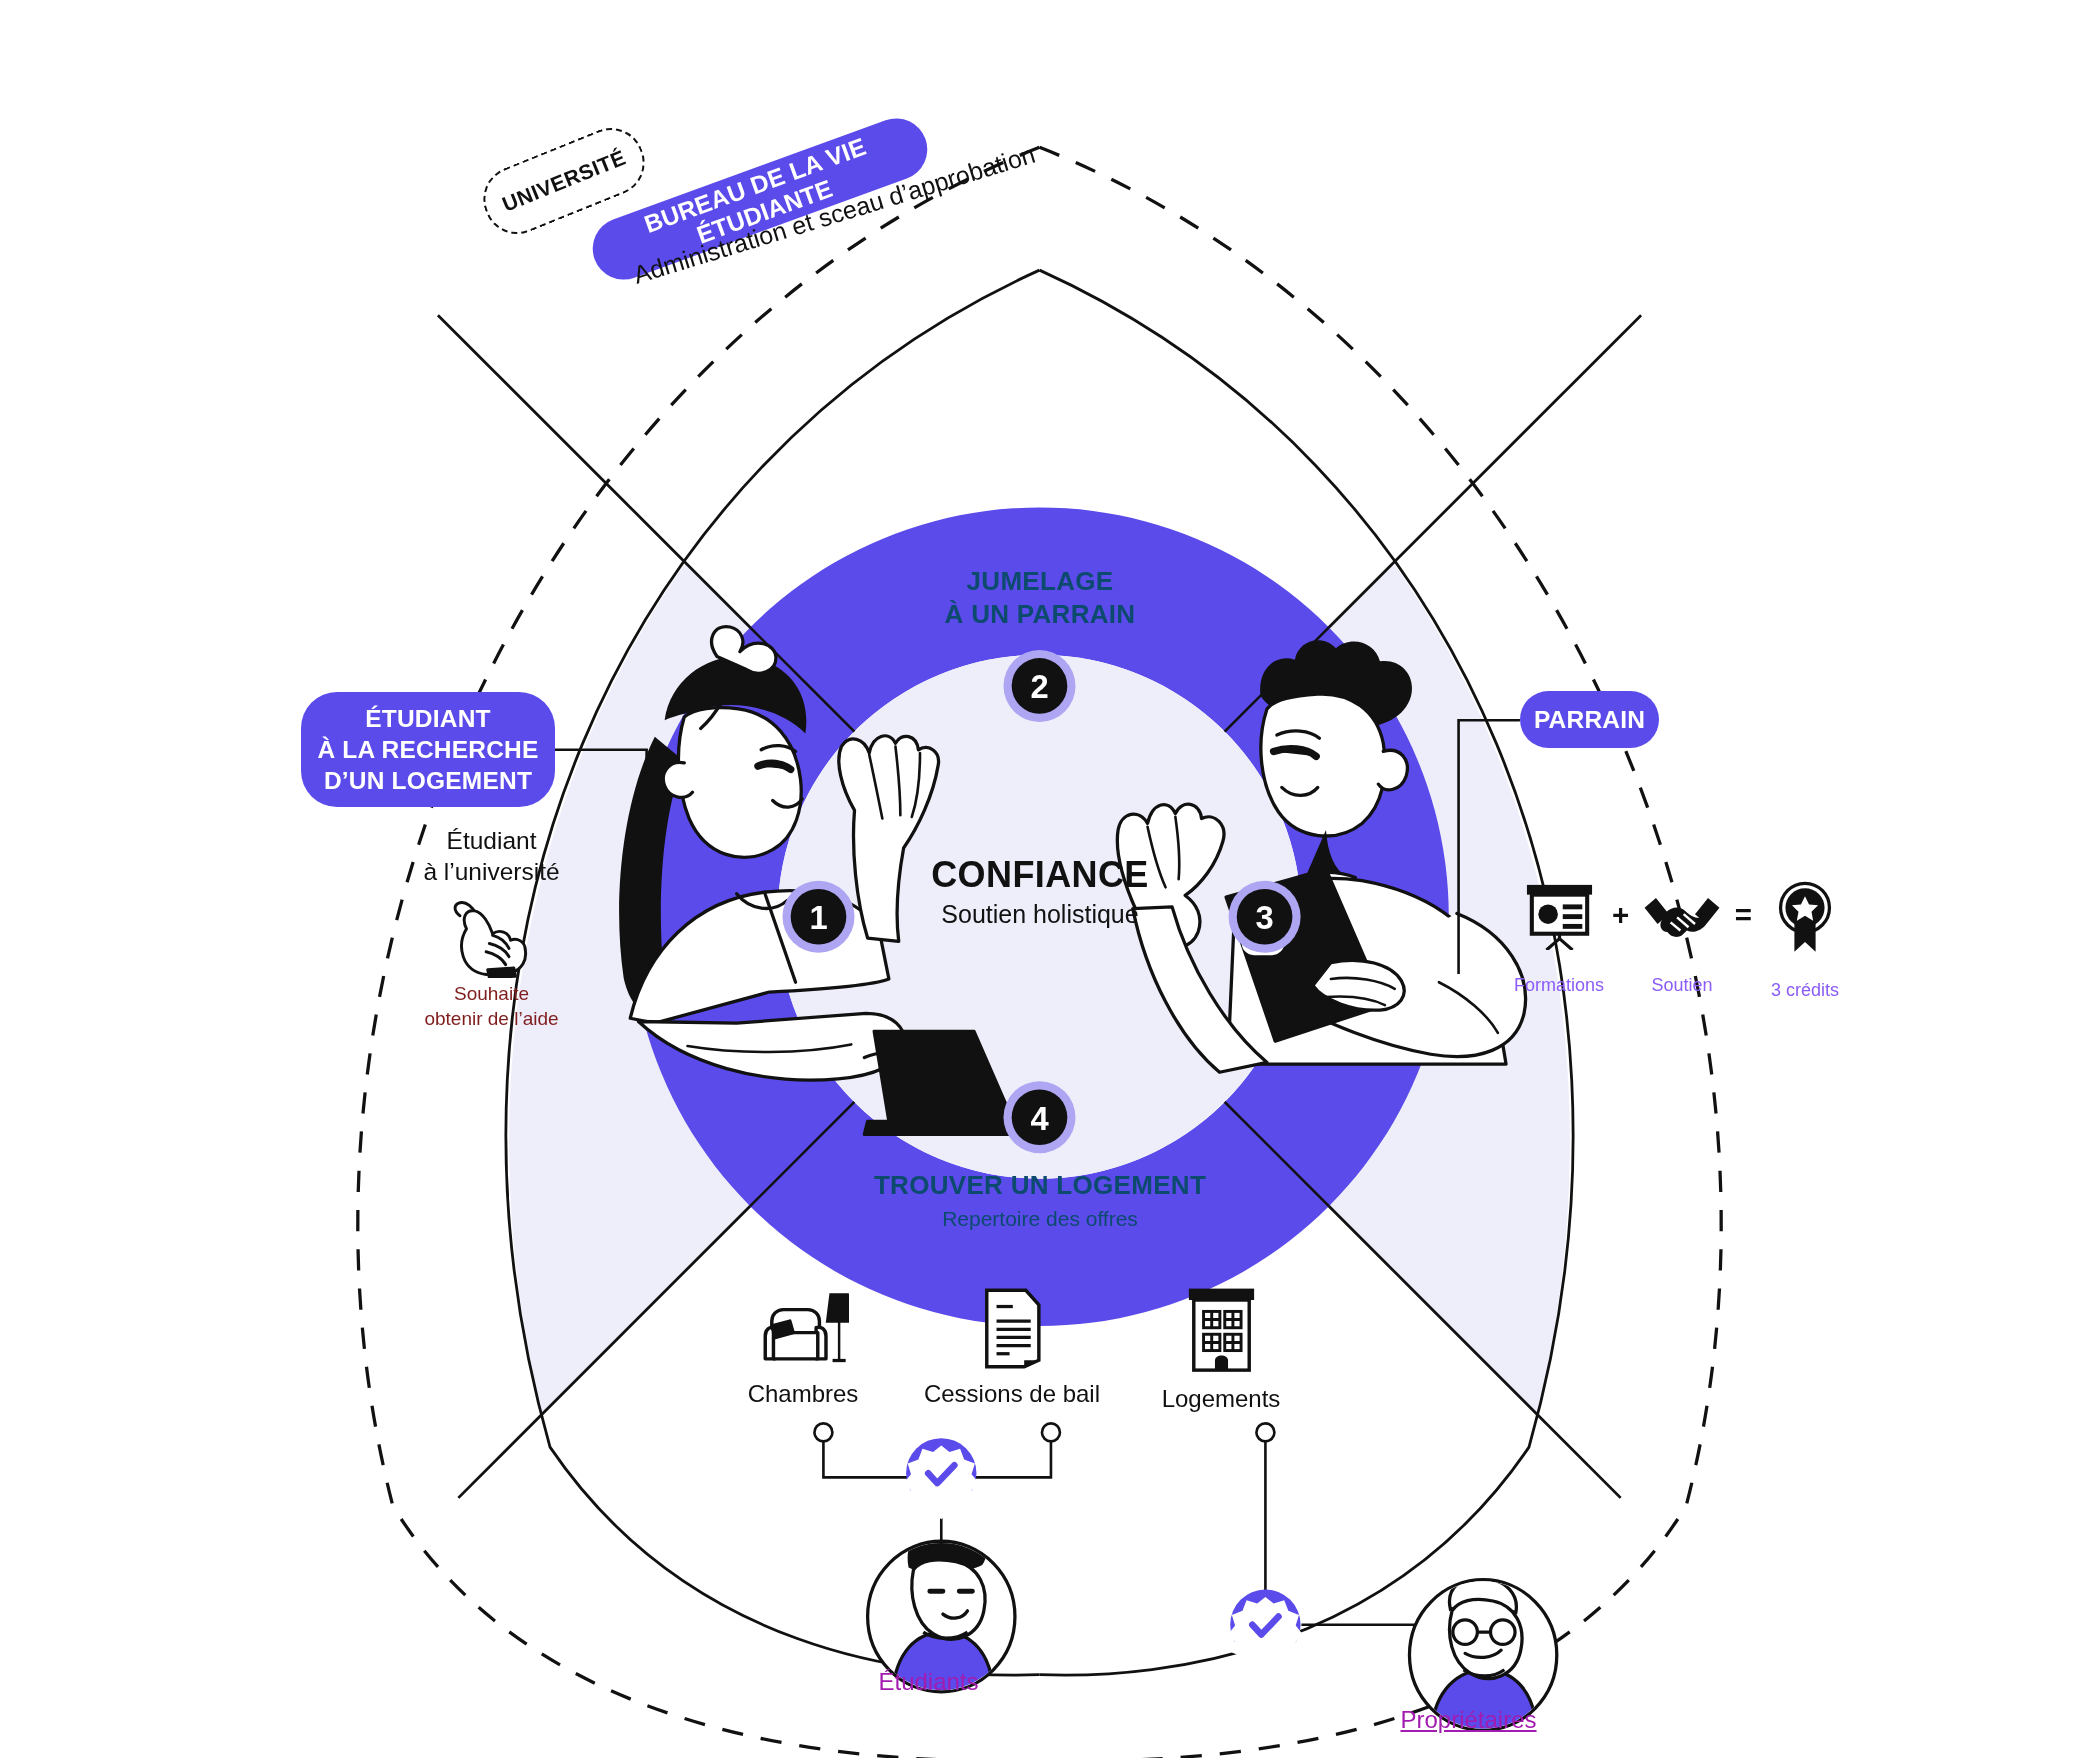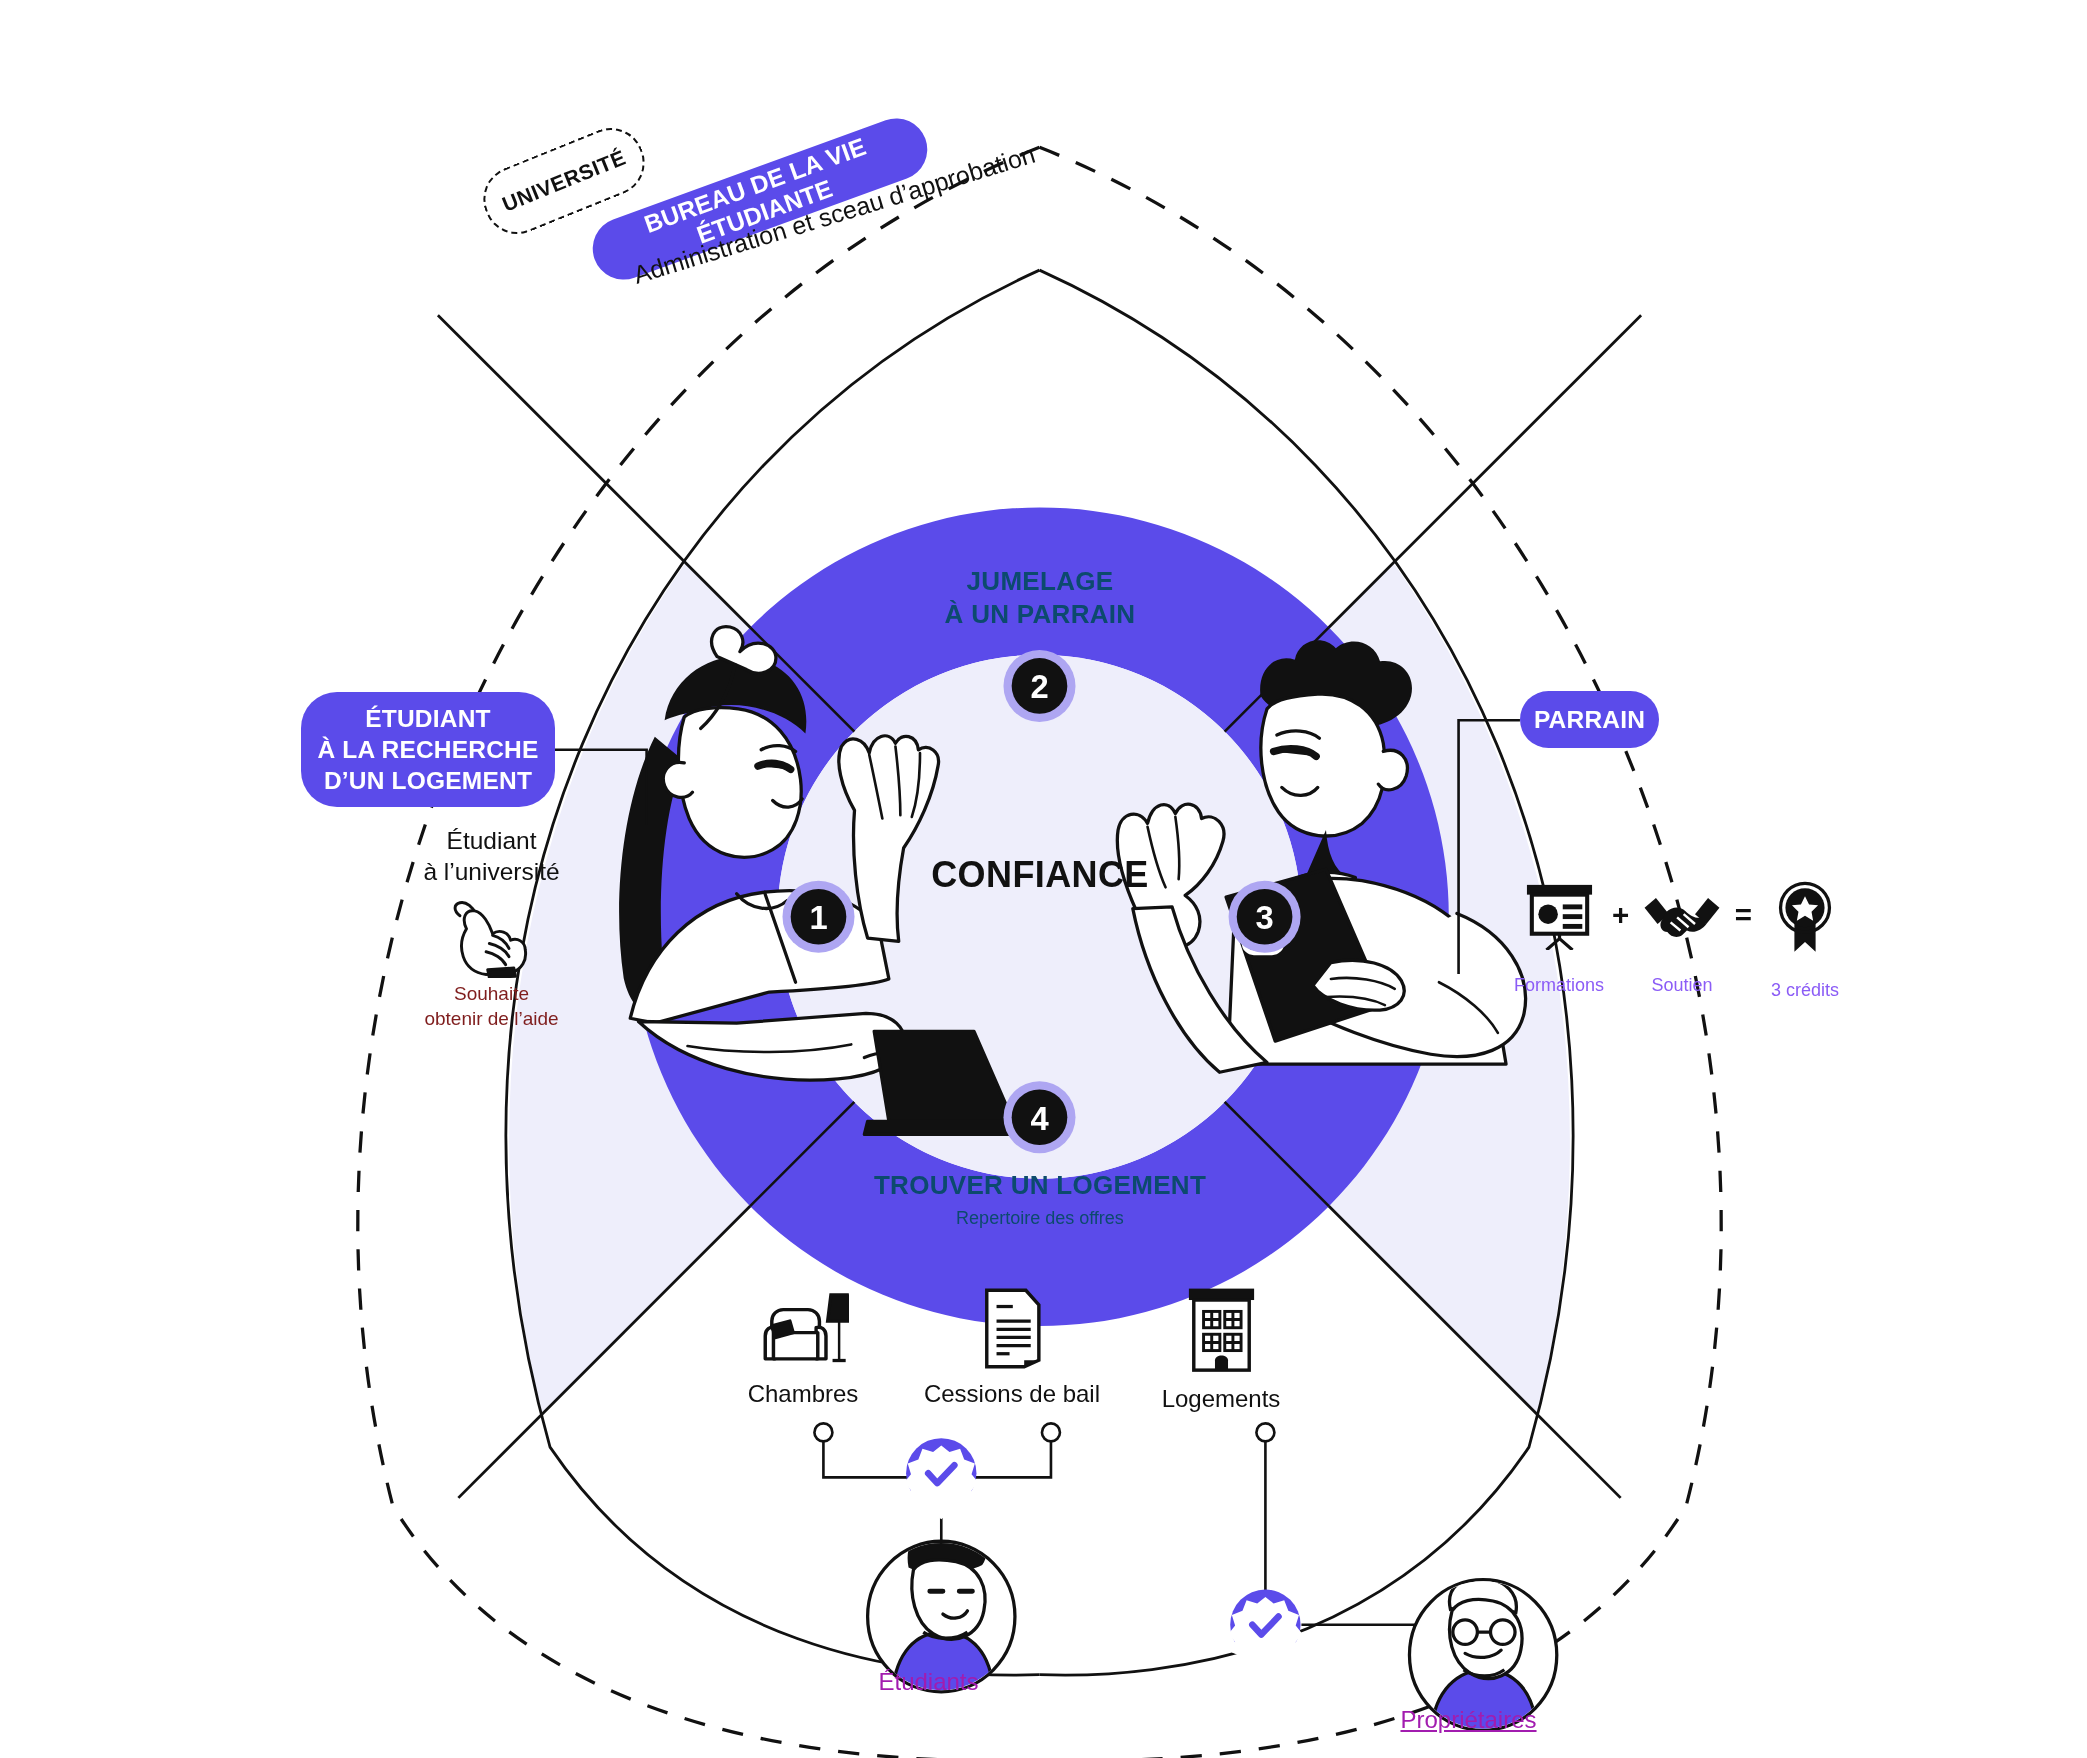--- a/index.html
+++ b/index.html
@@ -43,21 +43,21 @@
   .admin-cap{
     left:630px;top:262px;width:426px;
     font-size:25px;color:#111;transform:rotate(-17deg);
     transform-origin:left top;white-space:nowrap;
   }
 
   .ring-title{
     position:absolute;color:#0c4a6e;text-align:center;width:426px;
   }
   .ring-title .t1{font-size:26px;font-weight:bold;line-height:33px;letter-spacing:0.3px;}
-  .ring-title .t2{font-size:18px;line-height:33px;}
+  .ring-title .t2{font-size:21px;line-height:33px;}
 
   .jumelage{left:827px;top:565px;}
   .trouver{left:827px;top:1169px;}
 
   .center-txt{position:absolute;left:827px;top:853px;width:426px;text-align:center;color:#111;}
   .center-txt .c1{font-size:36px;font-weight:bold;letter-spacing:0.4px;line-height:43px;}
   .center-txt .c2{font-size:25px;line-height:36px;}
 
   .left-sub{
     position:absolute;left:385px;top:825px;width:213px;text-align:center;
@@ -429,20 +429,21 @@
   <div class="t1">JUMELAGE</div>
   <div class="t1">À UN PARRAIN</div>
 </div>
 <div class="ring-title trouver">
   <div class="t1">TROUVER UN LOGEMENT</div>
   <div class="t2">Repertoire des offres</div>
 </div>
 
 <div class="center-txt">
   <div class="c1">CONFIANCE</div>
+  <div class="c2">Soutien holistique</div>
 </div>
 
 <div class="housing-row">
   <div class="hcell">
     <svg width="92" height="87" viewBox="0 0 112 106">
       <g stroke="#111" stroke-width="4.2" fill="#fff" stroke-linejoin="round">
         <path d="M18 44 C 18 36, 24 30, 32 30 L 62 30 C 70 30, 76 36, 76 44 L 76 58 L 18 58 Z"></path>
         <path d="M10 62 C 10 54, 16 50, 22 52 L 22 90 L 10 90 Z"></path>
         <path d="M84 62 C 84 54, 78 50, 72 52 L 72 90 L 84 90 Z"></path>
         <rect x="20" y="58" width="54" height="32"></rect>

